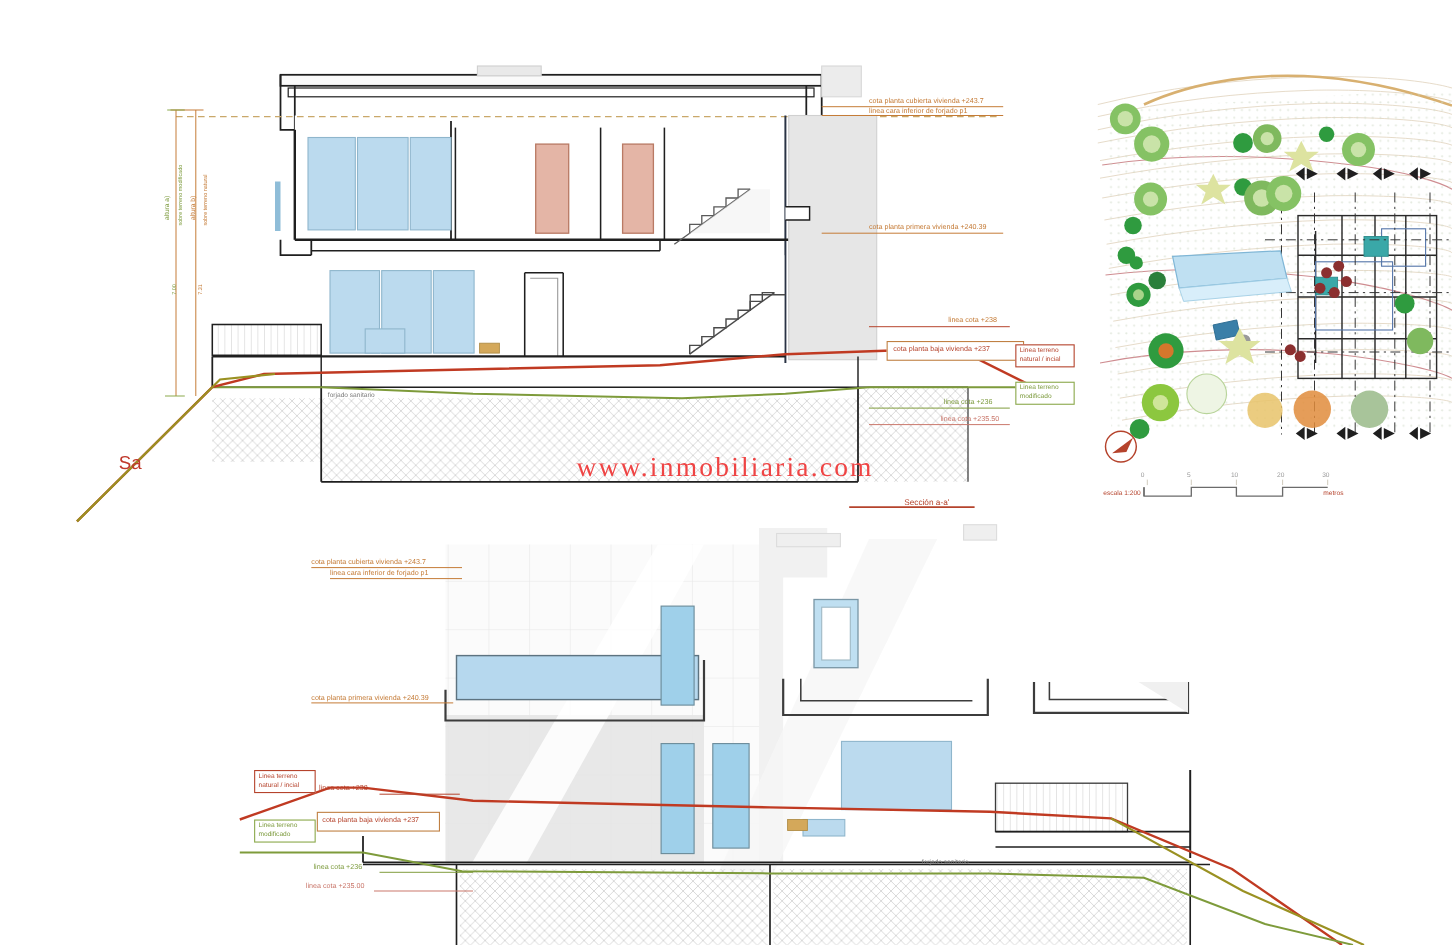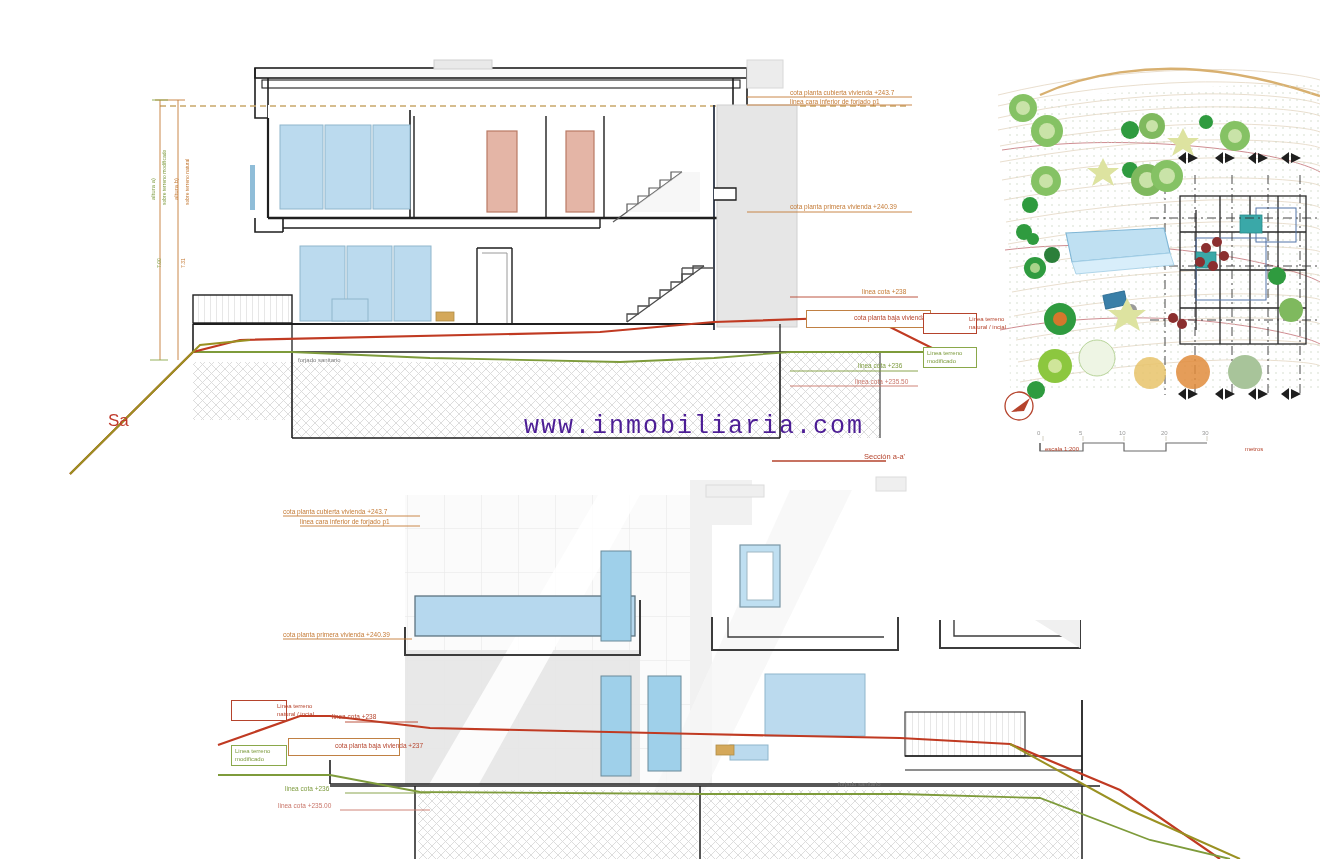--- a/index.html
+++ b/index.html
@@ -1,29 +1,29 @@
 <!DOCTYPE html>
 <html><head>
 <meta charset="utf-8">
 <style>
   html,body{margin:0;padding:0;background:#ffffff;}
   body{width:1320px;height:859px;position:relative;overflow:hidden;
        font-family:"Liberation Sans",sans-serif;}
   .sheet{position:absolute;inset:0;background:#fff;}
   .lbl{position:absolute;white-space:nowrap;line-height:1;}
   .lbl-orange{color:#c47a35;}
-  .lbl-red{color:#b5432c;margin-left:42px;}
+  .lbl-red{color:#b5432c;}
   .lbl-green{color:#7d9b3e;}
   .lbl-dred{color:#a33a26;}
   .box{position:absolute;border:1px solid #c08043;background:#fff;}
   .box-red{position:absolute;border:1px solid #b5432c;background:#fff;}
   .box-green{position:absolute;border:1px solid #8aa84a;background:#fff;}
   svg{position:absolute;left:0;top:0;overflow:visible;}
-  .wm{position:absolute;color:#4c1d95;font-size:25px;letter-spacing:2px;
-      font-family:Liberation Mono, monospace;user-select:none;}
+  .wm{position:absolute;color:#ef4444;font-size:25px;letter-spacing:2px;
+      font-family:Liberation Serif, serif;user-select:none;}
 </style>
 </head>
 <body>
 
 <div class="sheet">
 
 <svg width="1320" height="859">
   <defs>
     <pattern id="hatch" width="9" height="9" patternUnits="userSpaceOnUse">
       <path d="M0,9 L9,0 M-2,2 L2,-2 M7,11 L11,7" stroke="#d9d9d9" stroke-width="0.9"></path>

